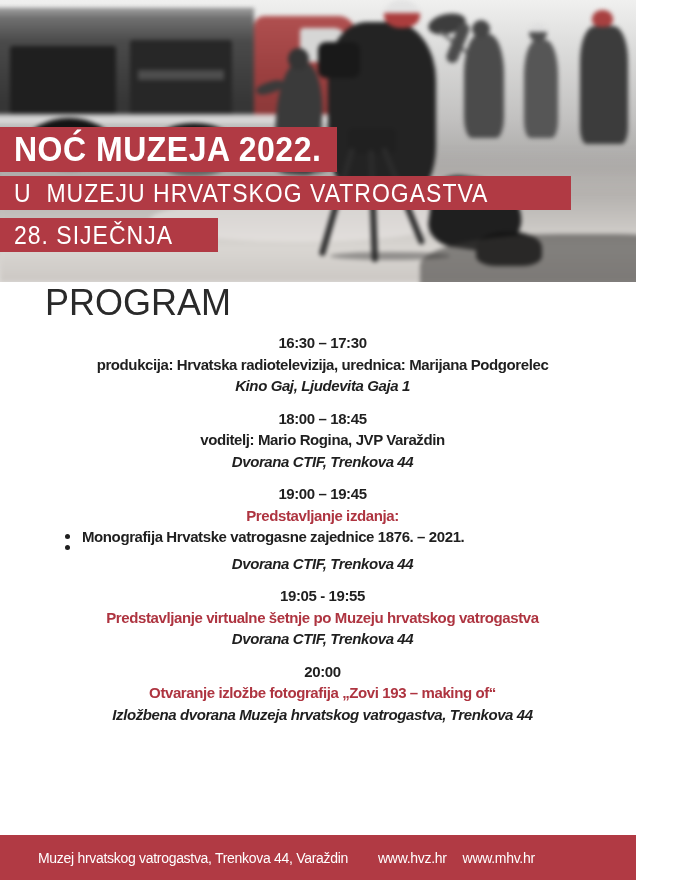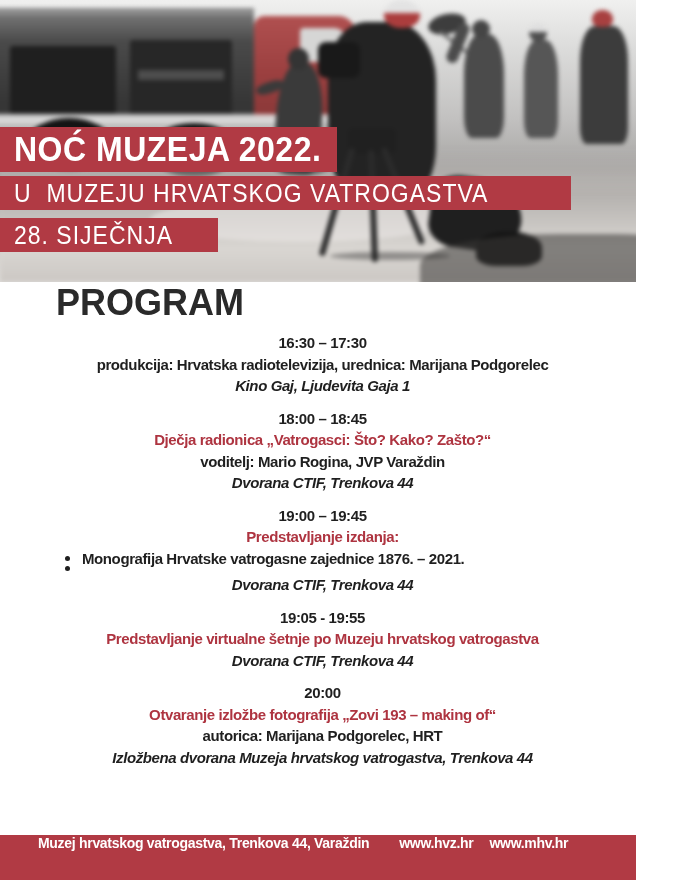--- a/index.html
+++ b/index.html
@@ -66,33 +66,33 @@
   .banner span{white-space:pre;display:inline-block;}
   .b1{top:127px;width:337px;height:45px;font-size:32px;font-weight:700;letter-spacing:.5px;}
   .b1 span{transform:scaleY(1.1);transform-origin:left center;}
   .b2{top:176px;width:571px;height:34px;font-size:23px;font-weight:400;letter-spacing:1px;}
   .b2 span{transform:scaleY(1.12);transform-origin:left center;}
   .b3{top:218px;width:218px;height:34px;font-size:23px;font-weight:400;letter-spacing:1px;}
   .b3 span{transform:scaleY(1.12);transform-origin:left center;}
 
   
   .program{position:absolute;top:282px;left:45px;right:36px;color:#1f1f1f;}
-  .program h1{margin:4px 0 12px 11px;font-size:36px;line-height:34px;font-weight:700;color:#2a2a2a;
+  .program h1{margin:4px 0 12px 0;font-size:36px;line-height:34px;font-weight:400;color:#2a2a2a;
               letter-spacing:0;}
   .event{margin:0 0 11px 0;font-size:15px;line-height:21.5px;font-weight:700;letter-spacing:-.4px;text-align:center;}
   .event .etitle{color:#ae3440;}
   .event .location{font-style:italic;}
   .bullets{margin:0;padding:0;list-style:none;}
   .bullets li{display:flex;align-items:baseline;padding-left:20px;}
   .bullets .dot{flex:none;width:5px;height:5px;border-radius:50%;background:#1f1f1f;margin-right:12px;
                 transform:translateY(-3px);}
 
   
   .footer{position:absolute;left:0;bottom:0;width:696px;height:45px;background:#b13a44;color:#ffffff;
-          display:flex;align-items:flex-start;font-size:14px;font-weight:700;letter-spacing:-.3px;}
+          display:flex;align-items:center;font-size:14px;font-weight:400;letter-spacing:-.3px;}
   .footer .address{margin-left:38px;}
   .footer .link1{margin-left:30px;}
   .footer .link2{margin-left:16px;}
 </style>
 </head>
 <body>
 
 <div class="page">
 
   <div class="hero">
@@ -153,21 +153,20 @@
     <h1>PROGRAM</h1>
 
     <div class="event">
       <div class="time">16:30 – 17:30</div>
       <div class="detail">produkcija: Hrvatska radiotelevizija, urednica: Marijana Podgorelec</div>
       <div class="location">Kino Gaj, Ljudevita Gaja 1</div>
     </div>
 
     <div class="event">
       <div class="time">18:00 – 18:45</div>
-      <div class="etitle">Dječja radionica „Vatrogasci: Što? Kako? Zašto?“</div>
       <div class="detail">voditelj: Mario Rogina, JVP Varaždin</div>
       <div class="location">Dvorana CTIF, Trenkova 44</div>
     </div>
 
     <div class="event">
       <div class="time">19:00 – 19:45</div>
       <div class="etitle">Predstavljanje izdanja:</div>
       <ul class="bullets">
         <li>
           <span class="dot"></span>
@@ -182,21 +181,20 @@
 
     <div class="event">
       <div class="time">19:05 - 19:55</div>
       <div class="etitle">Predstavljanje virtualne šetnje po Muzeju hrvatskog vatrogastva</div>
       <div class="location">Dvorana CTIF, Trenkova 44</div>
     </div>
 
     <div class="event">
       <div class="time">20:00</div>
       <div class="etitle">Otvaranje izložbe fotografija „Zovi 193 – making of“</div>
-      <div class="detail">autorica: Marijana Podgorelec, HRT</div>
       <div class="location">Izložbena dvorana Muzeja hrvatskog vatrogastva, Trenkova 44</div>
     </div>
   </div>
 
   <div class="footer">
     <span class="address">Muzej hrvatskog vatrogastva, Trenkova 44, Varaždin</span>
     <span class="link1">www.hvz.hr</span>
     <span class="link2">www.mhv.hr</span>
   </div>
 

